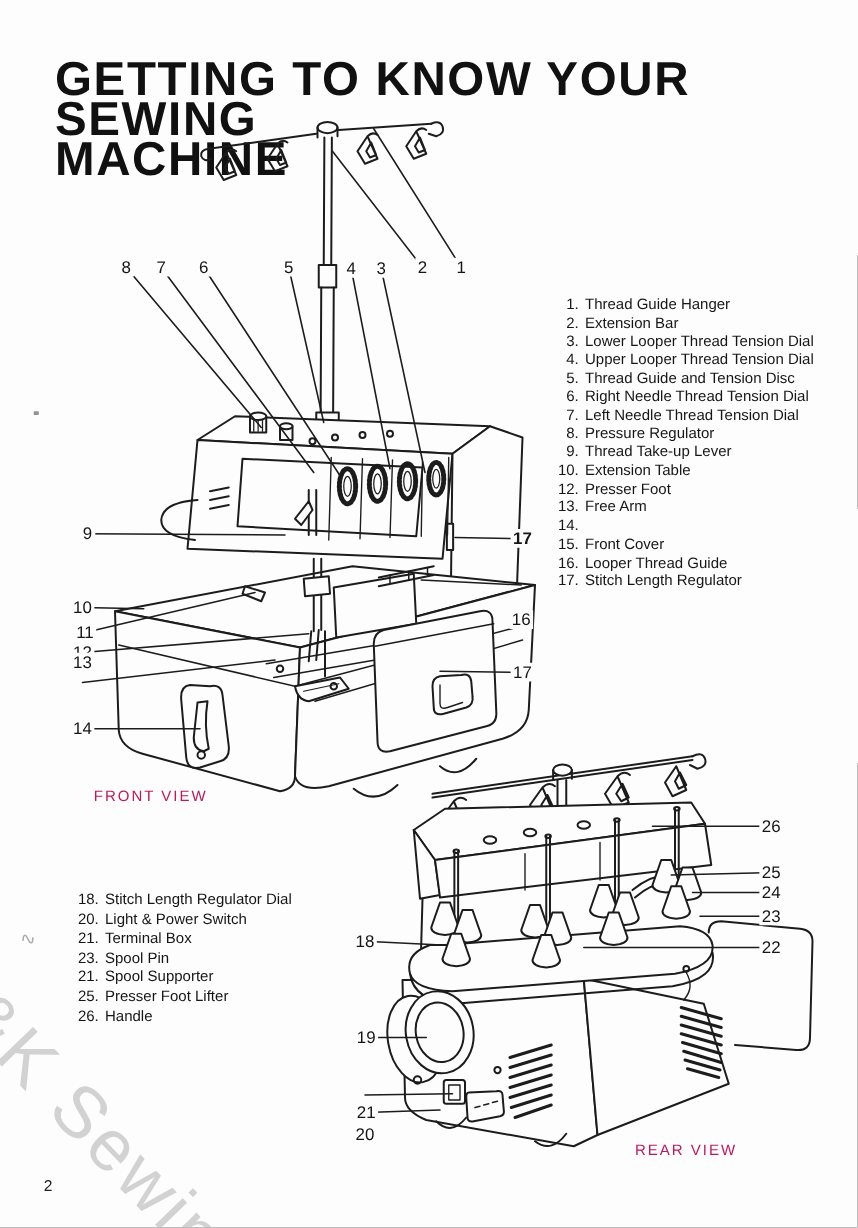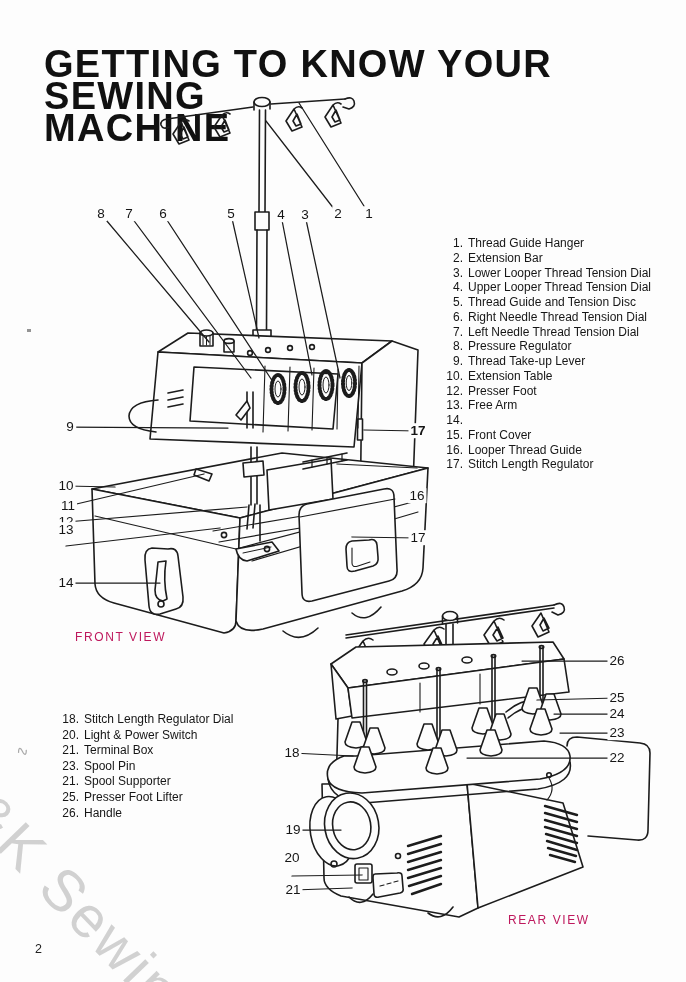--- a/index.html
+++ b/index.html
@@ -285,21 +285,21 @@
       <div class="callout" style="left: 66px; top: 486px;">10</div>
       <div class="callout" style="left: 68px; top: 506px;">11</div>
       <div class="callout" style="left: 66px; top: 522px;">12</div>
       <div class="callout" style="left: 66px; top: 530px;">13</div>
       <div class="callout" style="left: 66px; top: 583px;">14</div>
       <div class="callout" style="left: 418px; top: 538px;">17</div>
       <div class="callout" style="left: 417px; top: 468px; margin-top: 28px;">16</div>
       <div class="callout" style="left: 418px; top: 431px; font-weight: bold;">17</div>
       <div class="callout" style="left: 292px; top: 753px;">18</div>
       <div class="callout" style="left: 293px; top: 830px;">19</div>
-      <div class="callout" style="left: 292px; top: 858px;">20</div>
+      <div class="callout" style="left: 292px; top: 908px;">20</div>
       <div class="callout" style="left: 293px; top: 890px;">21</div>
       <div class="callout" style="left: 617px; top: 758px;">22</div>
       <div class="callout" style="left: 617px; top: 733px;">23</div>
       <div class="callout" style="left: 617px; top: 714px;">24</div>
       <div class="callout" style="left: 617px; top: 698px;">25</div>
       <div class="callout" style="left: 617px; top: 661px;">26</div>
     </div>
 
   <div class="parts-list front">
       <div class="part-row">

